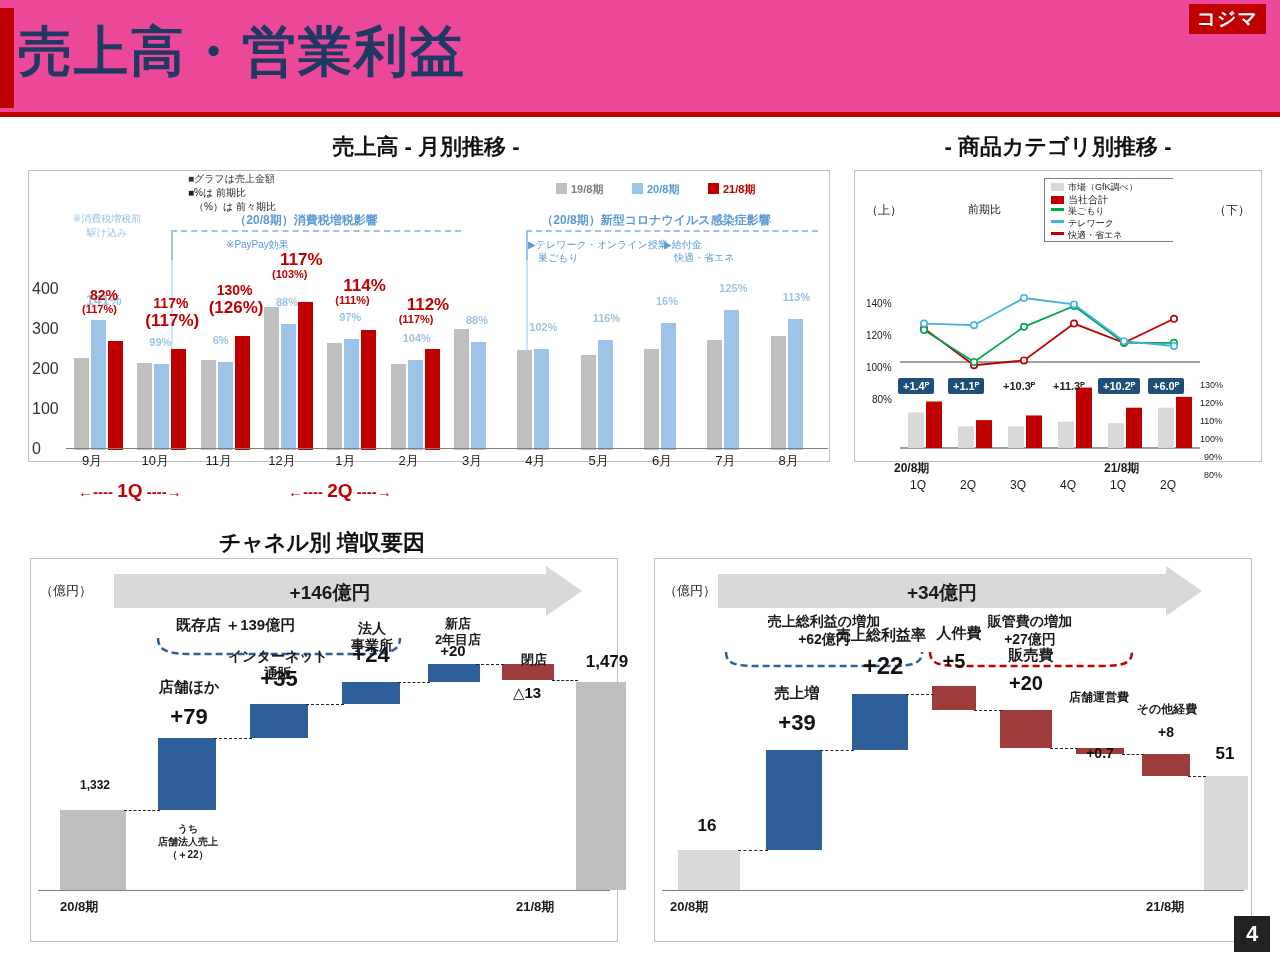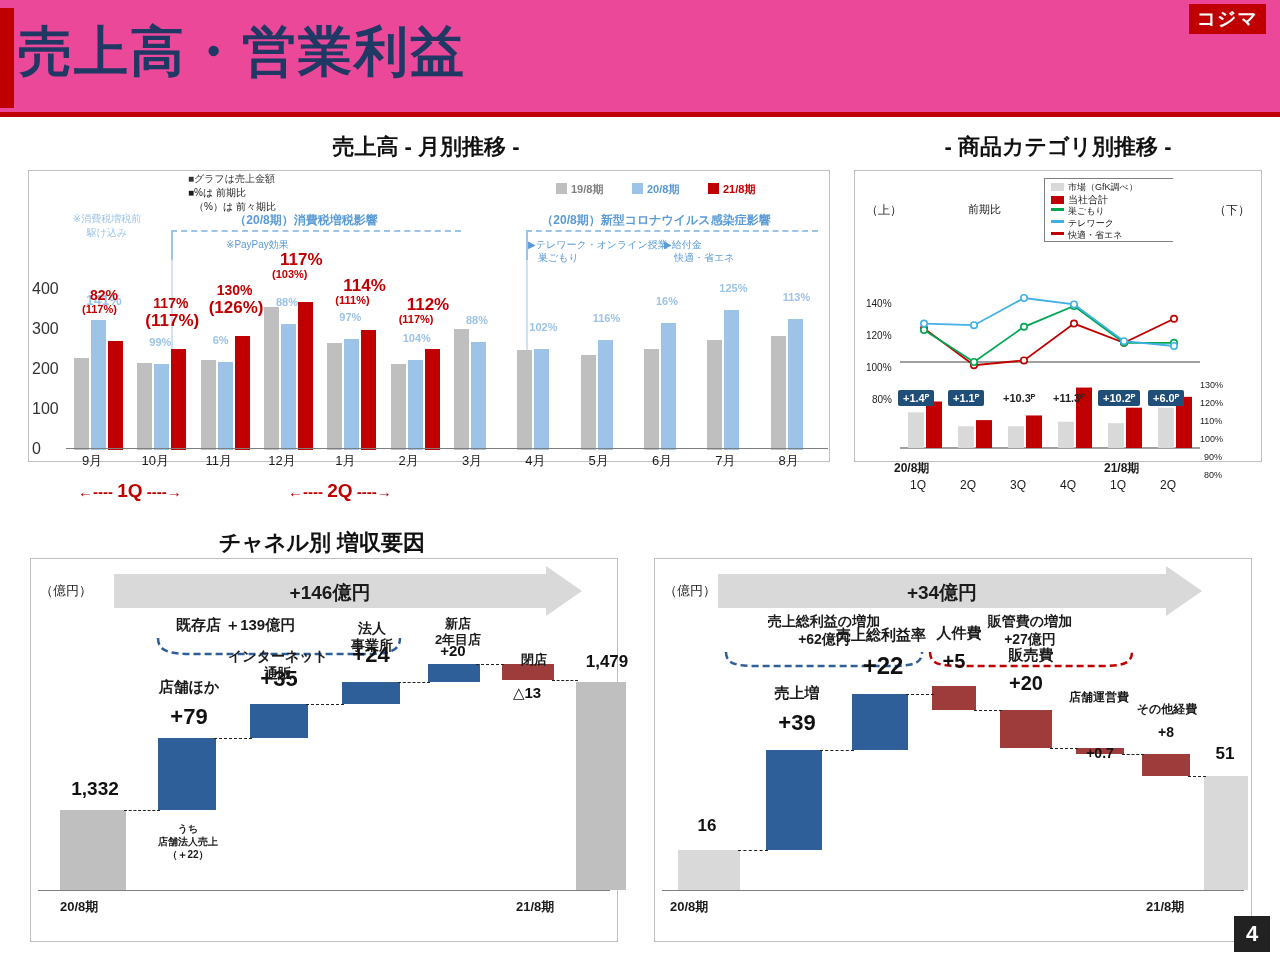--- a/index.html
+++ b/index.html
@@ -26,21 +26,21 @@
   #tl{position:absolute;left:16px;top:130px;width:820px;height:390px;}
   #tl .box{position:absolute;left:12px;top:40px;width:800px;height:290px;border:1px solid #bfbfbf;}
   .legend-row{position:absolute;font-size:11px;}
   .lg-chip{display:inline-block;width:11px;height:11px;vertical-align:-1px;margin-right:4px;}
   .axis-lbl{position:absolute;font-size:16px;color:#333;text-align:left;width:26px;}
   .bar{position:absolute;bottom:0;}
   .xlab{position:absolute;font-size:13px;text-align:center;width:48px;}
 
   
   #tr{position:absolute;left:848px;top:130px;width:420px;height:390px;}
-  .pill{position:absolute;background:#1f4e79;color:#fff;font-size:11px;font-weight:bold;padding:2px 5px;border-radius:2px;margin-top:12px;}
+  .pill{position:absolute;background:#1f4e79;color:#fff;font-size:11px;font-weight:bold;padding:2px 5px;border-radius:2px;}
   .pill.plain{background:transparent;color:#222;font-weight:bold;}
 
   
   #bl{position:absolute;left:16px;top:528px;width:612px;height:420px;}
   #br{position:absolute;left:640px;top:528px;width:624px;height:420px;}
   .arrowband{position:absolute;height:34px;background:#d9d9d9;}
   .arrowhead{position:absolute;width:0;height:0;border-top:25px solid transparent;border-bottom:25px solid transparent;border-left:36px solid #d9d9d9;}
   .wf-bar{position:absolute;}
   .dashline{position:absolute;border-top:1px dashed #222;}
   .panelbox{position:absolute;border:1px solid #bfbfbf;}
@@ -285,21 +285,21 @@
     <div class="arrowhead" style="left:530px;top:38px;"></div>
     <div class="abs bold" style="left:98px;top:52px;width:432px;text-align:center;font-size:19px;">+146億円</div>
 
     <div class="abs bold" style="left:160px;top:88px;font-size:15px;">既存店 ＋139億円</div>
     <svg class="abs" style="left:140px;top:108px;" width="250" height="22">
       <path d="M2,2 C2,16 14,18 40,18 L206,18 C232,18 244,16 244,2" stroke="#2e5f98" stroke-width="2.5" fill="none" stroke-dasharray="7 4"></path>
     </svg>
 
     <div id="bl-plot" class="abs" style="left:20px;top:130px;width:576px;height:250px;">
         <div class="wf-bar" style="left: 24px; width: 66px; top: 152px; height: 80px; background: rgb(191, 191, 191);"></div>
-        <div class="abs bold" style="left: 14px; top: 120px; font-size: 19px; color: rgb(17, 17, 17); white-space: pre-line; text-align: center; width: 90px;">1,332</div>
+        <div class="abs bold" style="left: 14px; top: 120px; font-size: 12px; color: rgb(17, 17, 17); white-space: pre-line; text-align: center; width: 90px;">1,332</div>
         <div class="wf-bar" style="left: 122px; width: 58px; top: 80px; height: 72px; background: rgb(46, 95, 152);"></div>
         <div class="abs bold" style="left: 108px; top: 46px; font-size: 22px; color: rgb(17, 17, 17); white-space: pre-line; text-align: center; width: 90px;">+79</div>
         <div class="abs bold" style="left: 108px; top: 20px; font-size: 15px; white-space: pre-line; text-align: center; line-height: 1.2; width: 90px;">店舗ほか</div>
         <div class="wf-bar" style="left: 214px; width: 58px; top: 46px; height: 34px; background: rgb(46, 95, 152);"></div>
         <div class="abs bold" style="left: 198px; top: 8px; font-size: 22px; color: rgb(17, 17, 17); white-space: pre-line; text-align: center; width: 90px;">+35</div>
         <div class="wf-bar" style="left: 306px; width: 58px; top: 24px; height: 22px; background: rgb(46, 95, 152);"></div>
         <div class="abs bold" style="left: 290px; top: -16px; font-size: 22px; color: rgb(17, 17, 17); white-space: pre-line; text-align: center; width: 90px;">+24</div>
         <div class="wf-bar" style="left: 392px; width: 52px; top: 6px; height: 18px; background: rgb(46, 95, 152);"></div>
         <div class="abs bold" style="left: 372px; top: -16px; font-size: 15px; color: rgb(17, 17, 17); white-space: pre-line; text-align: center; width: 90px;">+20</div>
         <div class="wf-bar" style="left: 466px; width: 52px; top: 6px; height: 16px; background: rgb(158, 59, 59);"></div>

